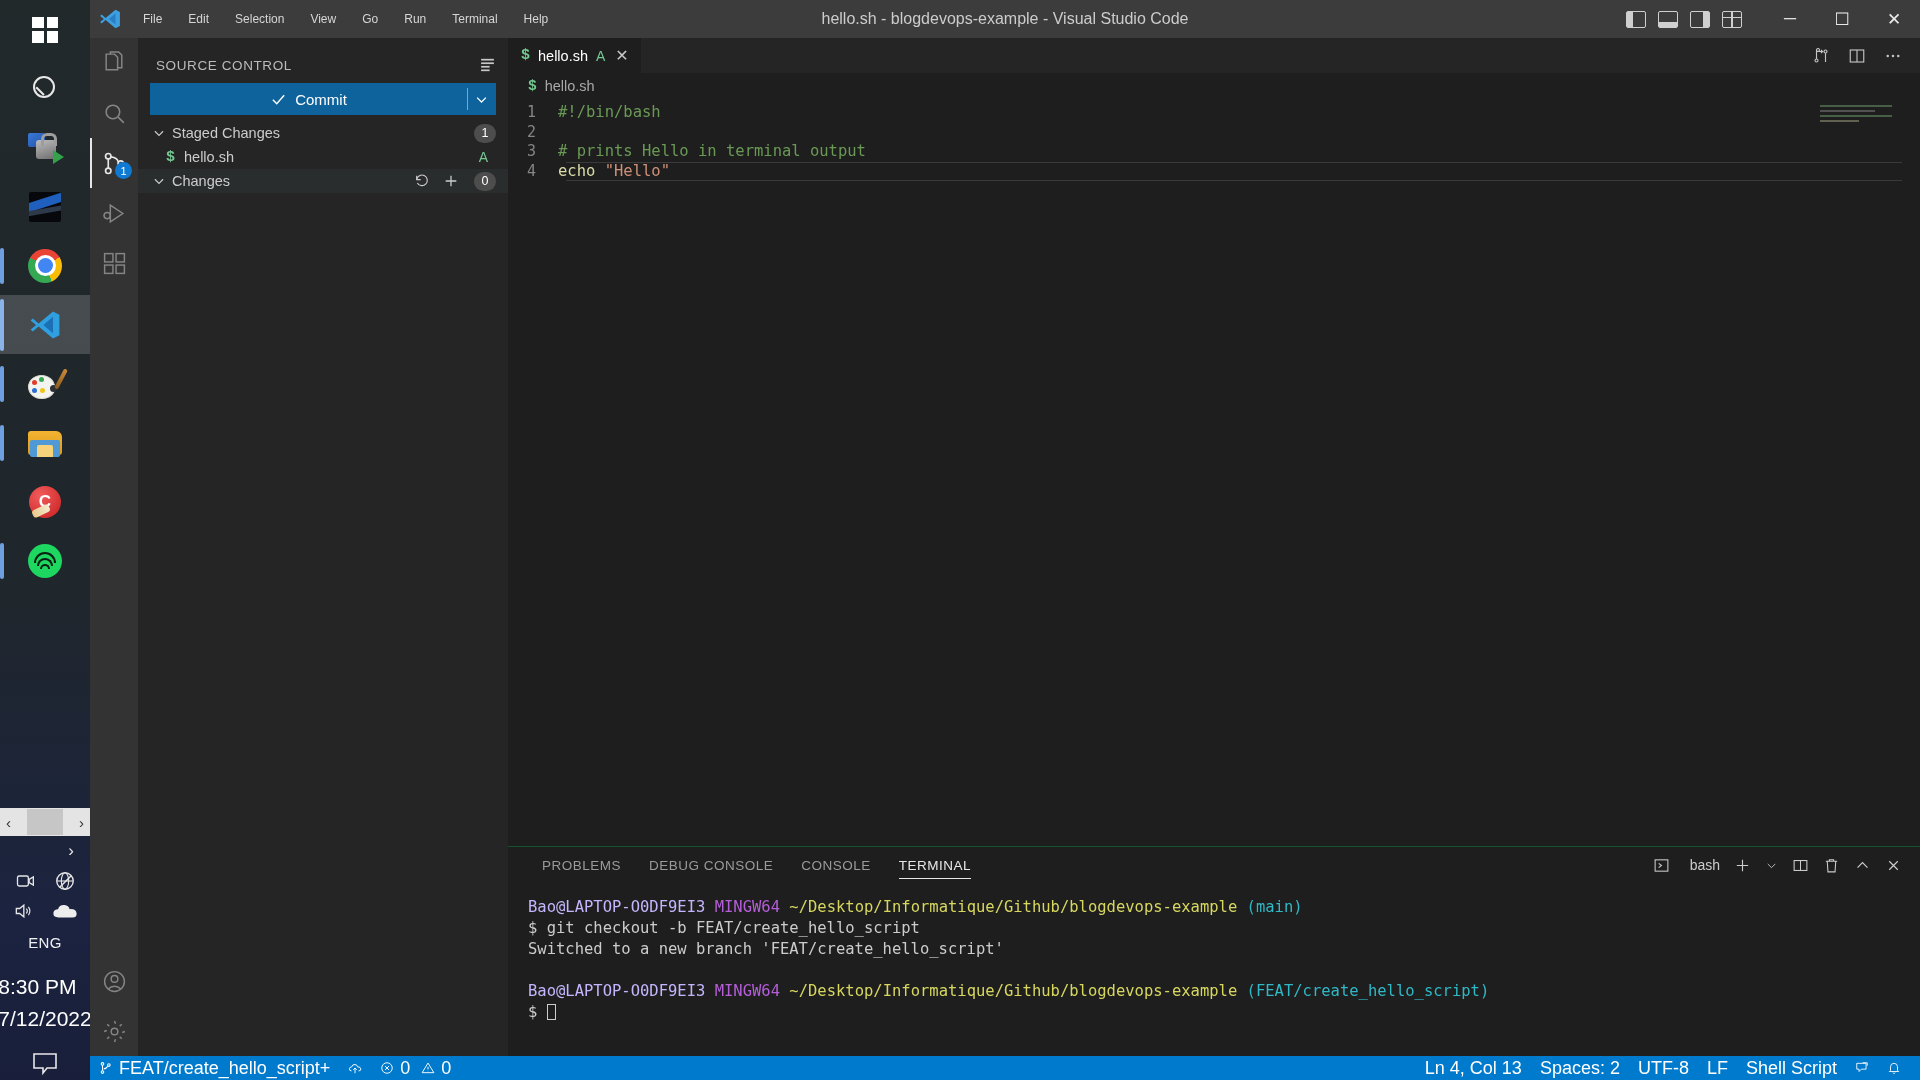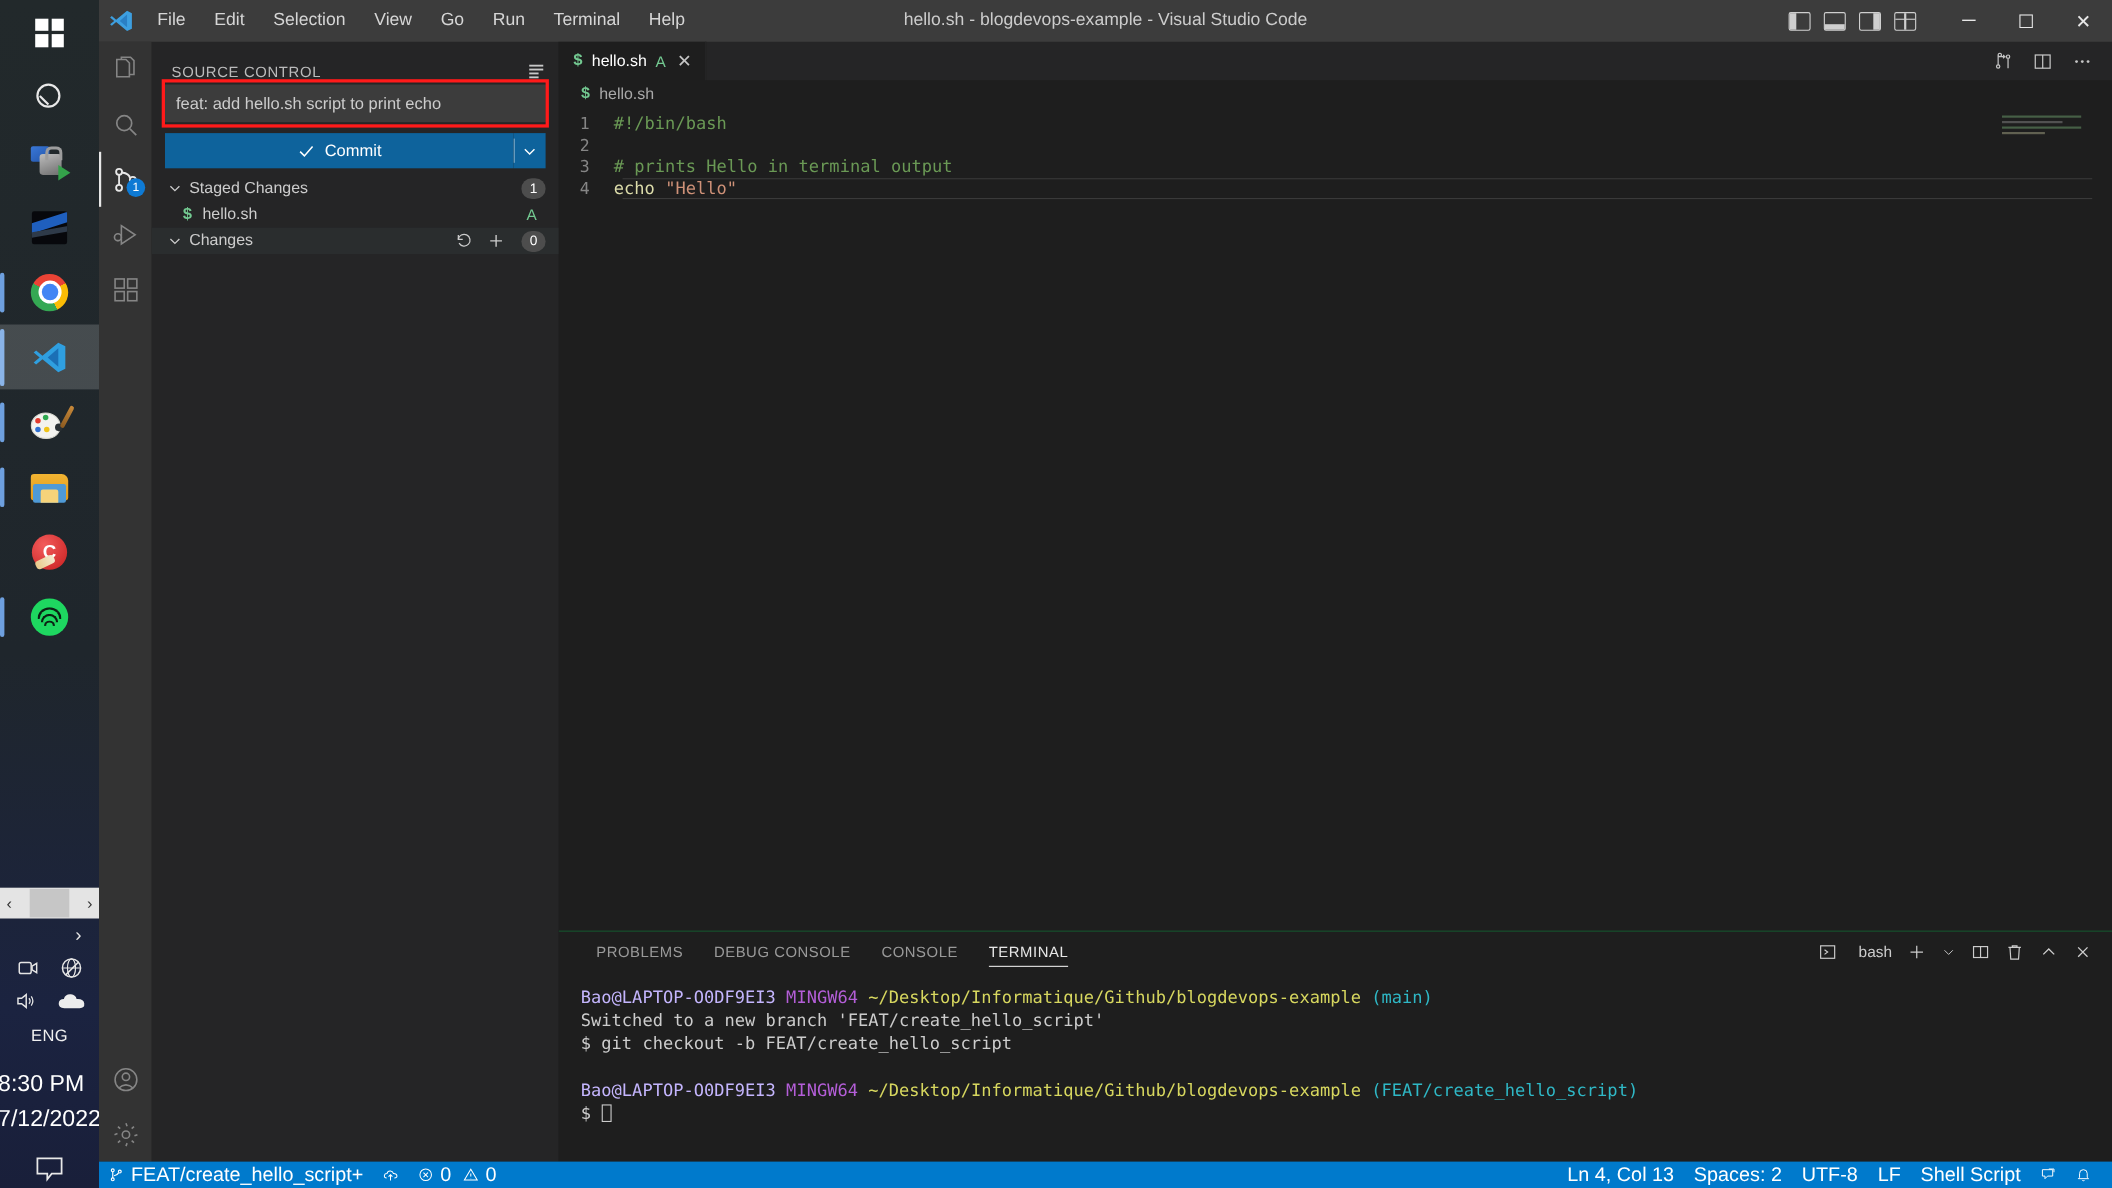--- a/index.html
+++ b/index.html
@@ -100,21 +100,21 @@
 
   
   .vscode { position:absolute; left:90px; top:0; width:1830px; height:1080px; background:#1e1e1e;
     display:flex; flex-direction:column; }
 
   .titlebar { height:38px; background:#3c3c3c; display:flex; align-items:center; flex: none;
     color:#cccccc; font-size:16px; position:relative; }
   .tb-logo { width:40px; display:flex; align-items:center; justify-content:center; }
   .tb-logo svg { width:22px; height:22px; }
   .menu { display:flex; align-items:center; gap:0; }
-  .menu-item { padding:4px 13px; font-size:16px; color:#d6d6d6; border-radius:3px; cursor:default; }
+  .menu-item { padding:4px 13px; font-size:12px; color:#d6d6d6; border-radius:3px; cursor:default; }
   .title-center { position:absolute; left:0; right:0; text-align:center; font-size:16px;
     color:#cccccc; pointer-events:none; }
   .title-right { margin-left:auto; display:flex; align-items:center; }
   .layout-icons { display:flex; align-items:center; gap:12px; margin-right:22px; }
   .layout-icons .li { width:20px; height:17px; border:1.6px solid #cfcfcf; border-radius:2px; position:relative; }
   .li.left::before { content:""; position:absolute; left:0; top:0; bottom:0; width:6px; background:#cfcfcf; }
   .li.bottom::before { content:""; position:absolute; left:0; right:0; bottom:0; height:5px; background:#cfcfcf; }
   .li.right::before { content:""; position:absolute; right:0; top:0; bottom:0; width:6px; background:#cfcfcf; }
   .li.grid::before { content:""; position:absolute; left:0; right:0; top:5px; height:1.6px; background:#cfcfcf; }
   .li.grid::after { content:""; position:absolute; top:0; bottom:0; left:8px; width:1.6px; background:#cfcfcf; }
@@ -458,24 +458,20 @@
           <span class="hicons">
             <svg viewBox="0 0 24 24">
               <rect x="3" y="4" width="18" height="2.4" fill="#c8c8c8"></rect>
               <rect x="3" y="9" width="18" height="2.4" fill="#c8c8c8"></rect>
               <rect x="3" y="14" width="12" height="2.4" fill="#c8c8c8"></rect>
               <rect x="3" y="19" width="12" height="2.4" fill="#c8c8c8"></rect>
             </svg>
           </span>
         </div>
 
-        <div class="commit-box">
-          <input class="commit-input" value="feat: add hello.sh script to print echo" style="">
-          <span class="hl-ring"></span>
-        </div>
 
         <div class="commit-btn-row">
           <div class="commit-btn">
             <svg viewBox="0 0 24 24" fill="none" stroke="#ffffff" stroke-width="2">
               <path d="M4 12.5 L9.5 18 L20 6"></path>
             </svg>
             <span>Commit</span>
           </div>
           <div class="commit-split">
             <svg viewBox="0 0 24 24" fill="none" stroke="#ffffff" stroke-width="2">
@@ -608,22 +604,22 @@
                 <path d="M5 15 L12 8 L19 15"></path>
               </svg>
               <svg viewBox="0 0 24 24" fill="none" stroke="currentColor" stroke-width="1.7">
                 <path d="M6 6 L18 18 M18 6 L6 18"></path>
               </svg>
             </div>
           </div>
 
           <div class="term">
             <div class="tline"><span class="t-user">Bao@LAPTOP-O0DF9EI3</span><span class="t-plain"> </span><span class="t-host">MINGW64</span><span class="t-plain"> </span><span class="t-path">~/Desktop/Informatique/Github/blogdevops-example</span><span class="t-plain"> </span><span class="t-branch">(main)</span></div>
+            <div class="tline t-plain">$ git checkout -b FEAT/create_hello_script</div>
             <div class="tline t-plain">Switched to a new branch 'FEAT/create_hello_script'</div>
-            <div class="tline t-plain">$ git checkout -b FEAT/create_hello_script</div>
             <div class="tline t-plain">&nbsp;</div>
             <div class="tline"><span class="t-user">Bao@LAPTOP-O0DF9EI3</span><span class="t-plain"> </span><span class="t-host">MINGW64</span><span class="t-plain"> </span><span class="t-path">~/Desktop/Informatique/Github/blogdevops-example</span><span class="t-plain"> </span><span class="t-branch">(FEAT/create_hello_script)</span></div>
             <div class="tline"><span class="t-plain">$ </span><span class="cursor"></span></div>
           </div>
         </div>
       </div>
     </div>
 
     <div class="statusbar">
       <div class="sb-left">

